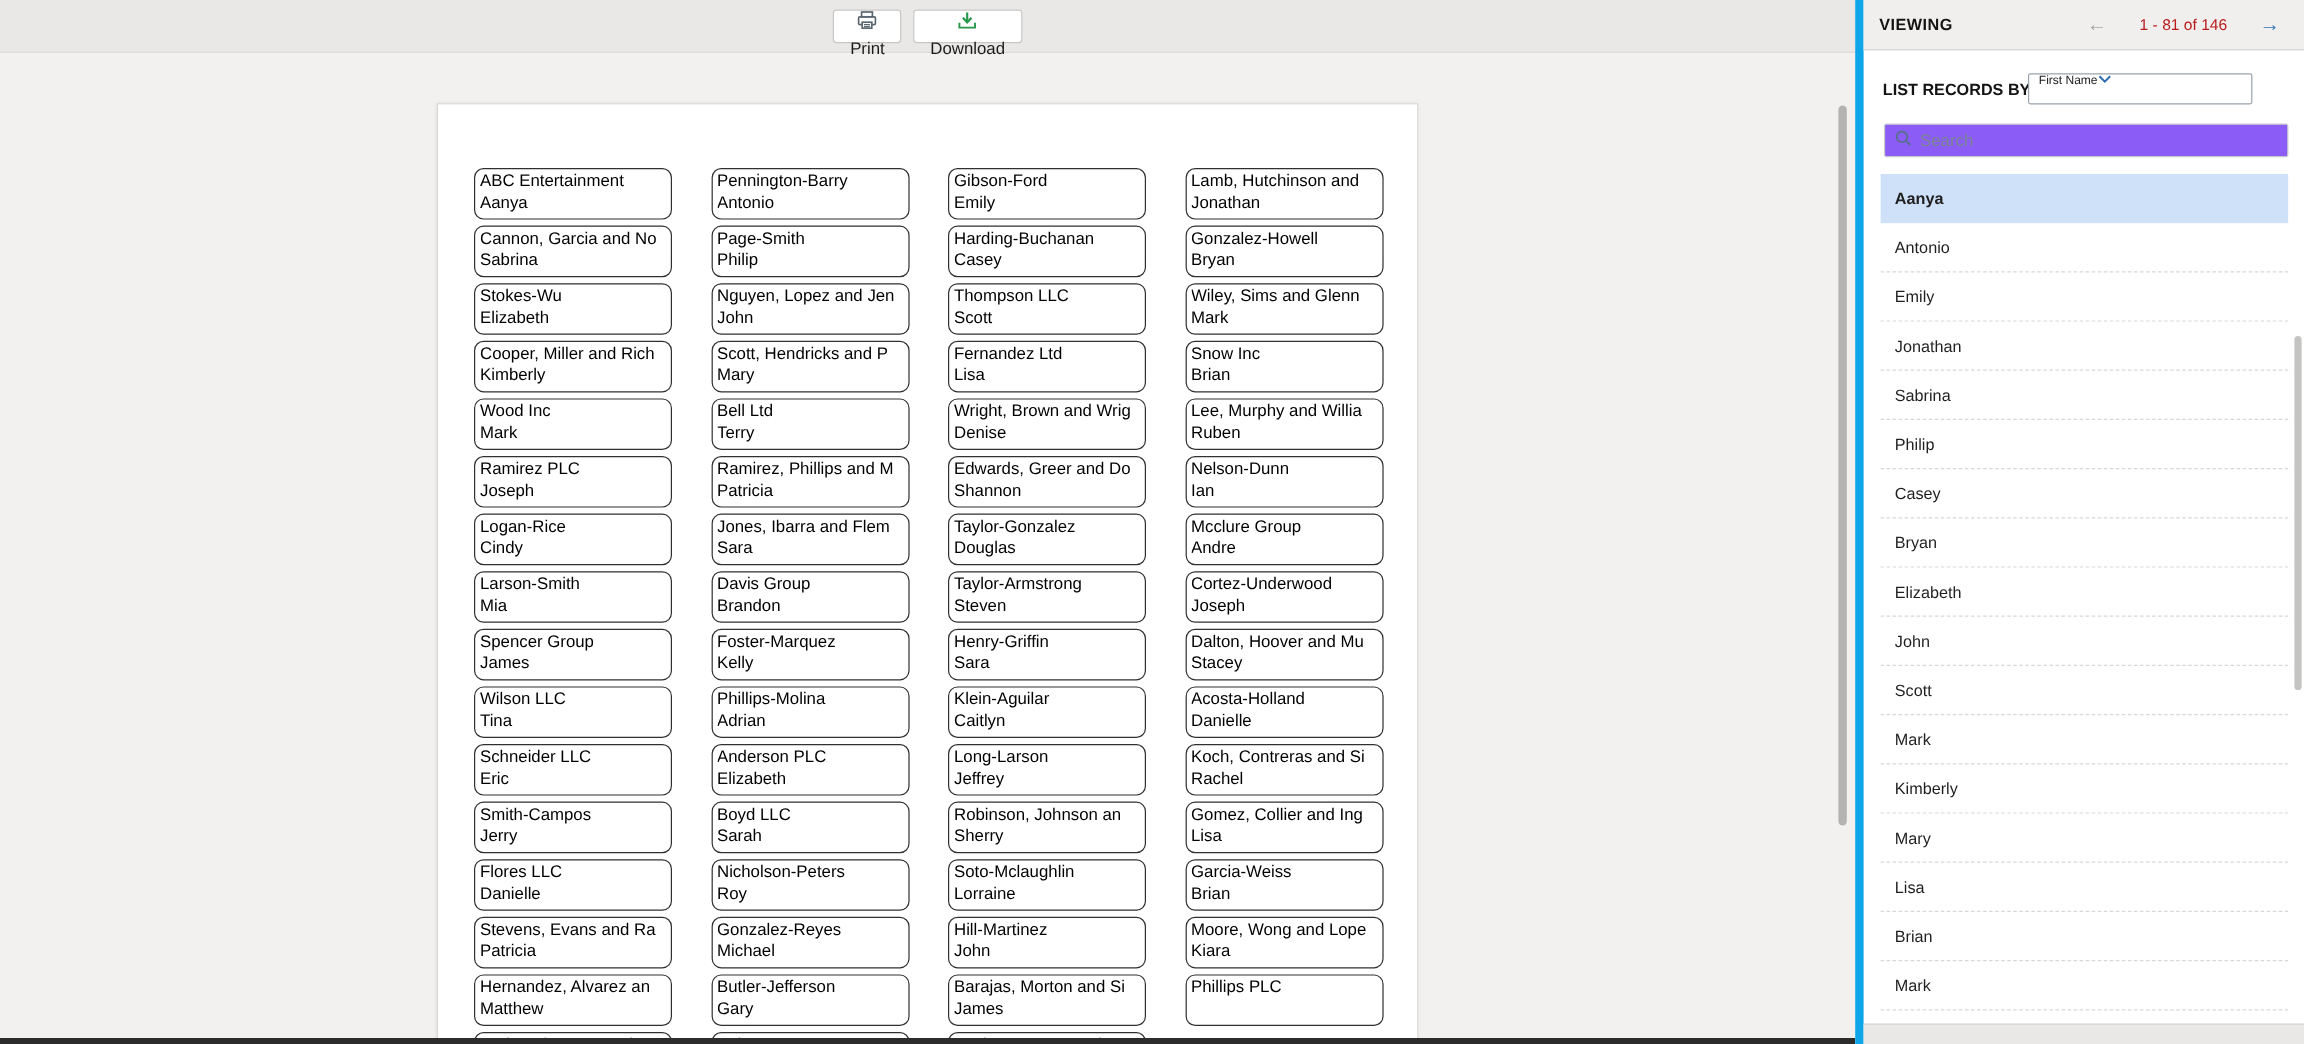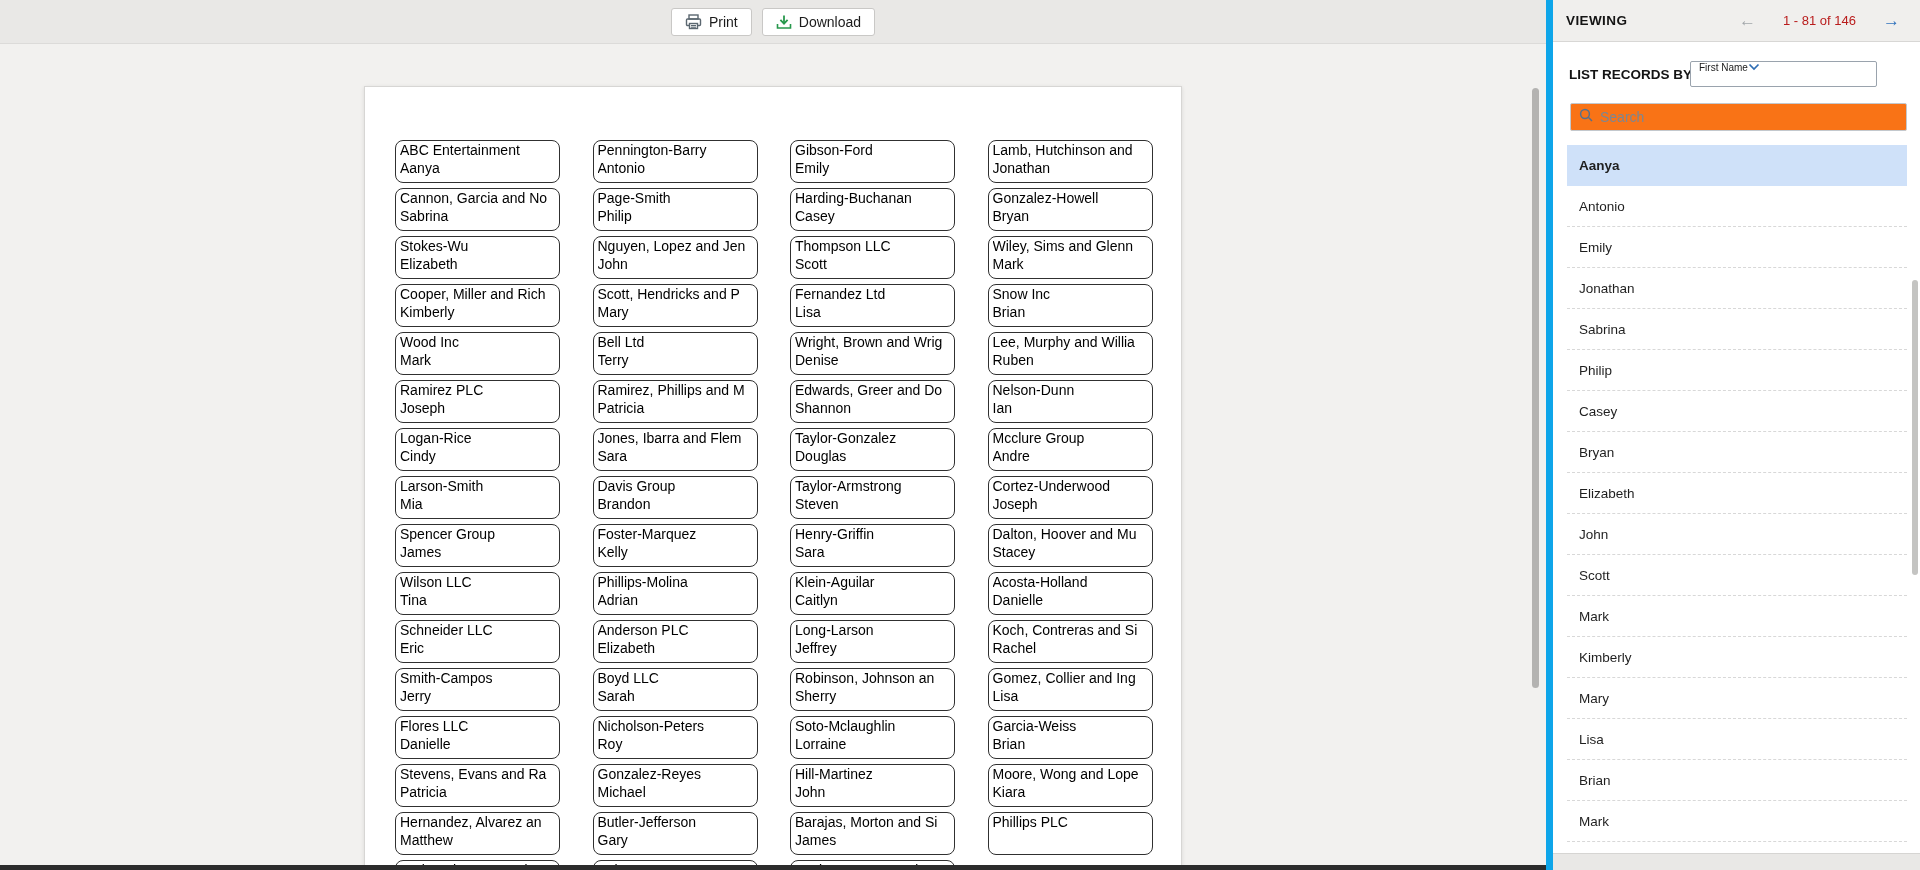--- a/index.html
+++ b/index.html
@@ -6,21 +6,21 @@
   html,body { width:1920px; height:870px; overflow:hidden;
     font-family:"Liberation Sans", sans-serif; background:#f2f1ef; }
 
   
   .main { position:absolute; left:0; top:0; width:1546px; height:870px; background:#f2f1ef; }
   .topbar { position:absolute; left:0; top:0; width:100%; height:44px;
     background:#e9e8e6; border-bottom:1px solid #dcdbd9;
     display:flex; align-items:center; justify-content:center; gap:10px; }
   .tb-btn { display:flex; align-items:center; gap:7px; background:#ffffff;
     border:1px solid #c9c8c6; border-radius:3px; height:28px; padding:0 13px;
-    font-size:14px; color:#1b1b1b; cursor:pointer; }
+    font-size:14px; color:#1b1b1b; cursor:pointer;flex-direction:column; }
   .tb-btn svg { display:block; }
 
   .canvas { position:absolute; left:0; top:44px; width:100%; height:826px; overflow:hidden; }
   .paper { position:absolute; left:364px; top:42px; width:818px; height:1000px;
     background:#ffffff; border:1px solid #d7d6d4; box-shadow:0 1px 4px rgba(0,0,0,.10); }
   .grid { position:absolute; left:30px; top:53px;
     display:grid; grid-template-columns:repeat(4,165px);
     grid-auto-rows:42.5px; column-gap:32.5px; row-gap:5.5px; }
   .card { background:#fff; border:1.5px solid #303030; border-radius:8px;
     padding:1px 4px; overflow:hidden; }
@@ -47,21 +47,21 @@
   .sb-sortrow { position:absolute; left:16px; top:61px; width:342px; height:26px;
     display:flex; align-items:center; }
   .sb-sortlabel { font-size:13.5px; font-weight:bold; color:#141414; }
   .sb-select { position:absolute; left:121px; top:0; width:187px; height:26px;
     background:#fff; border:1px solid #9aa3ad; border-radius:2px;
     display:flex; padding:0 8px; font-size:10px; color:#1b1b1b;
     cursor:pointer; }
   .sb-select svg { margin-left:auto; }
 
   .sb-search { position:absolute; left:17px; top:103px; width:337px; height:28px;
-    background:#f97316; border:1px solid #c3c8cd; border-radius:2px;
+    background:#8b5cf6; border:1px solid #c3c8cd; border-radius:2px;
     display:flex; align-items:center; padding:0 8px; }
   .sb-search input { border:none; outline:none; flex:1; font-size:14px; color:#20303f;
     font-family:"Liberation Sans", sans-serif; margin-left:7px; background:transparent; }
   .sb-search input::placeholder { color:#7b8794; opacity:1; }
 
   .sb-list { position:absolute; left:14px; top:145px; width:340px; height:708px; overflow:hidden; }
   .sb-item { height:41px; display:flex; align-items:center; padding-left:12px;
     font-size:13.5px; color:#1f1f1f; border-bottom:1px dashed #d8d8d8; cursor:pointer; }
   .sb-item.selected { background:#cfe1f9; font-weight:bold; border-bottom:none; }
 

